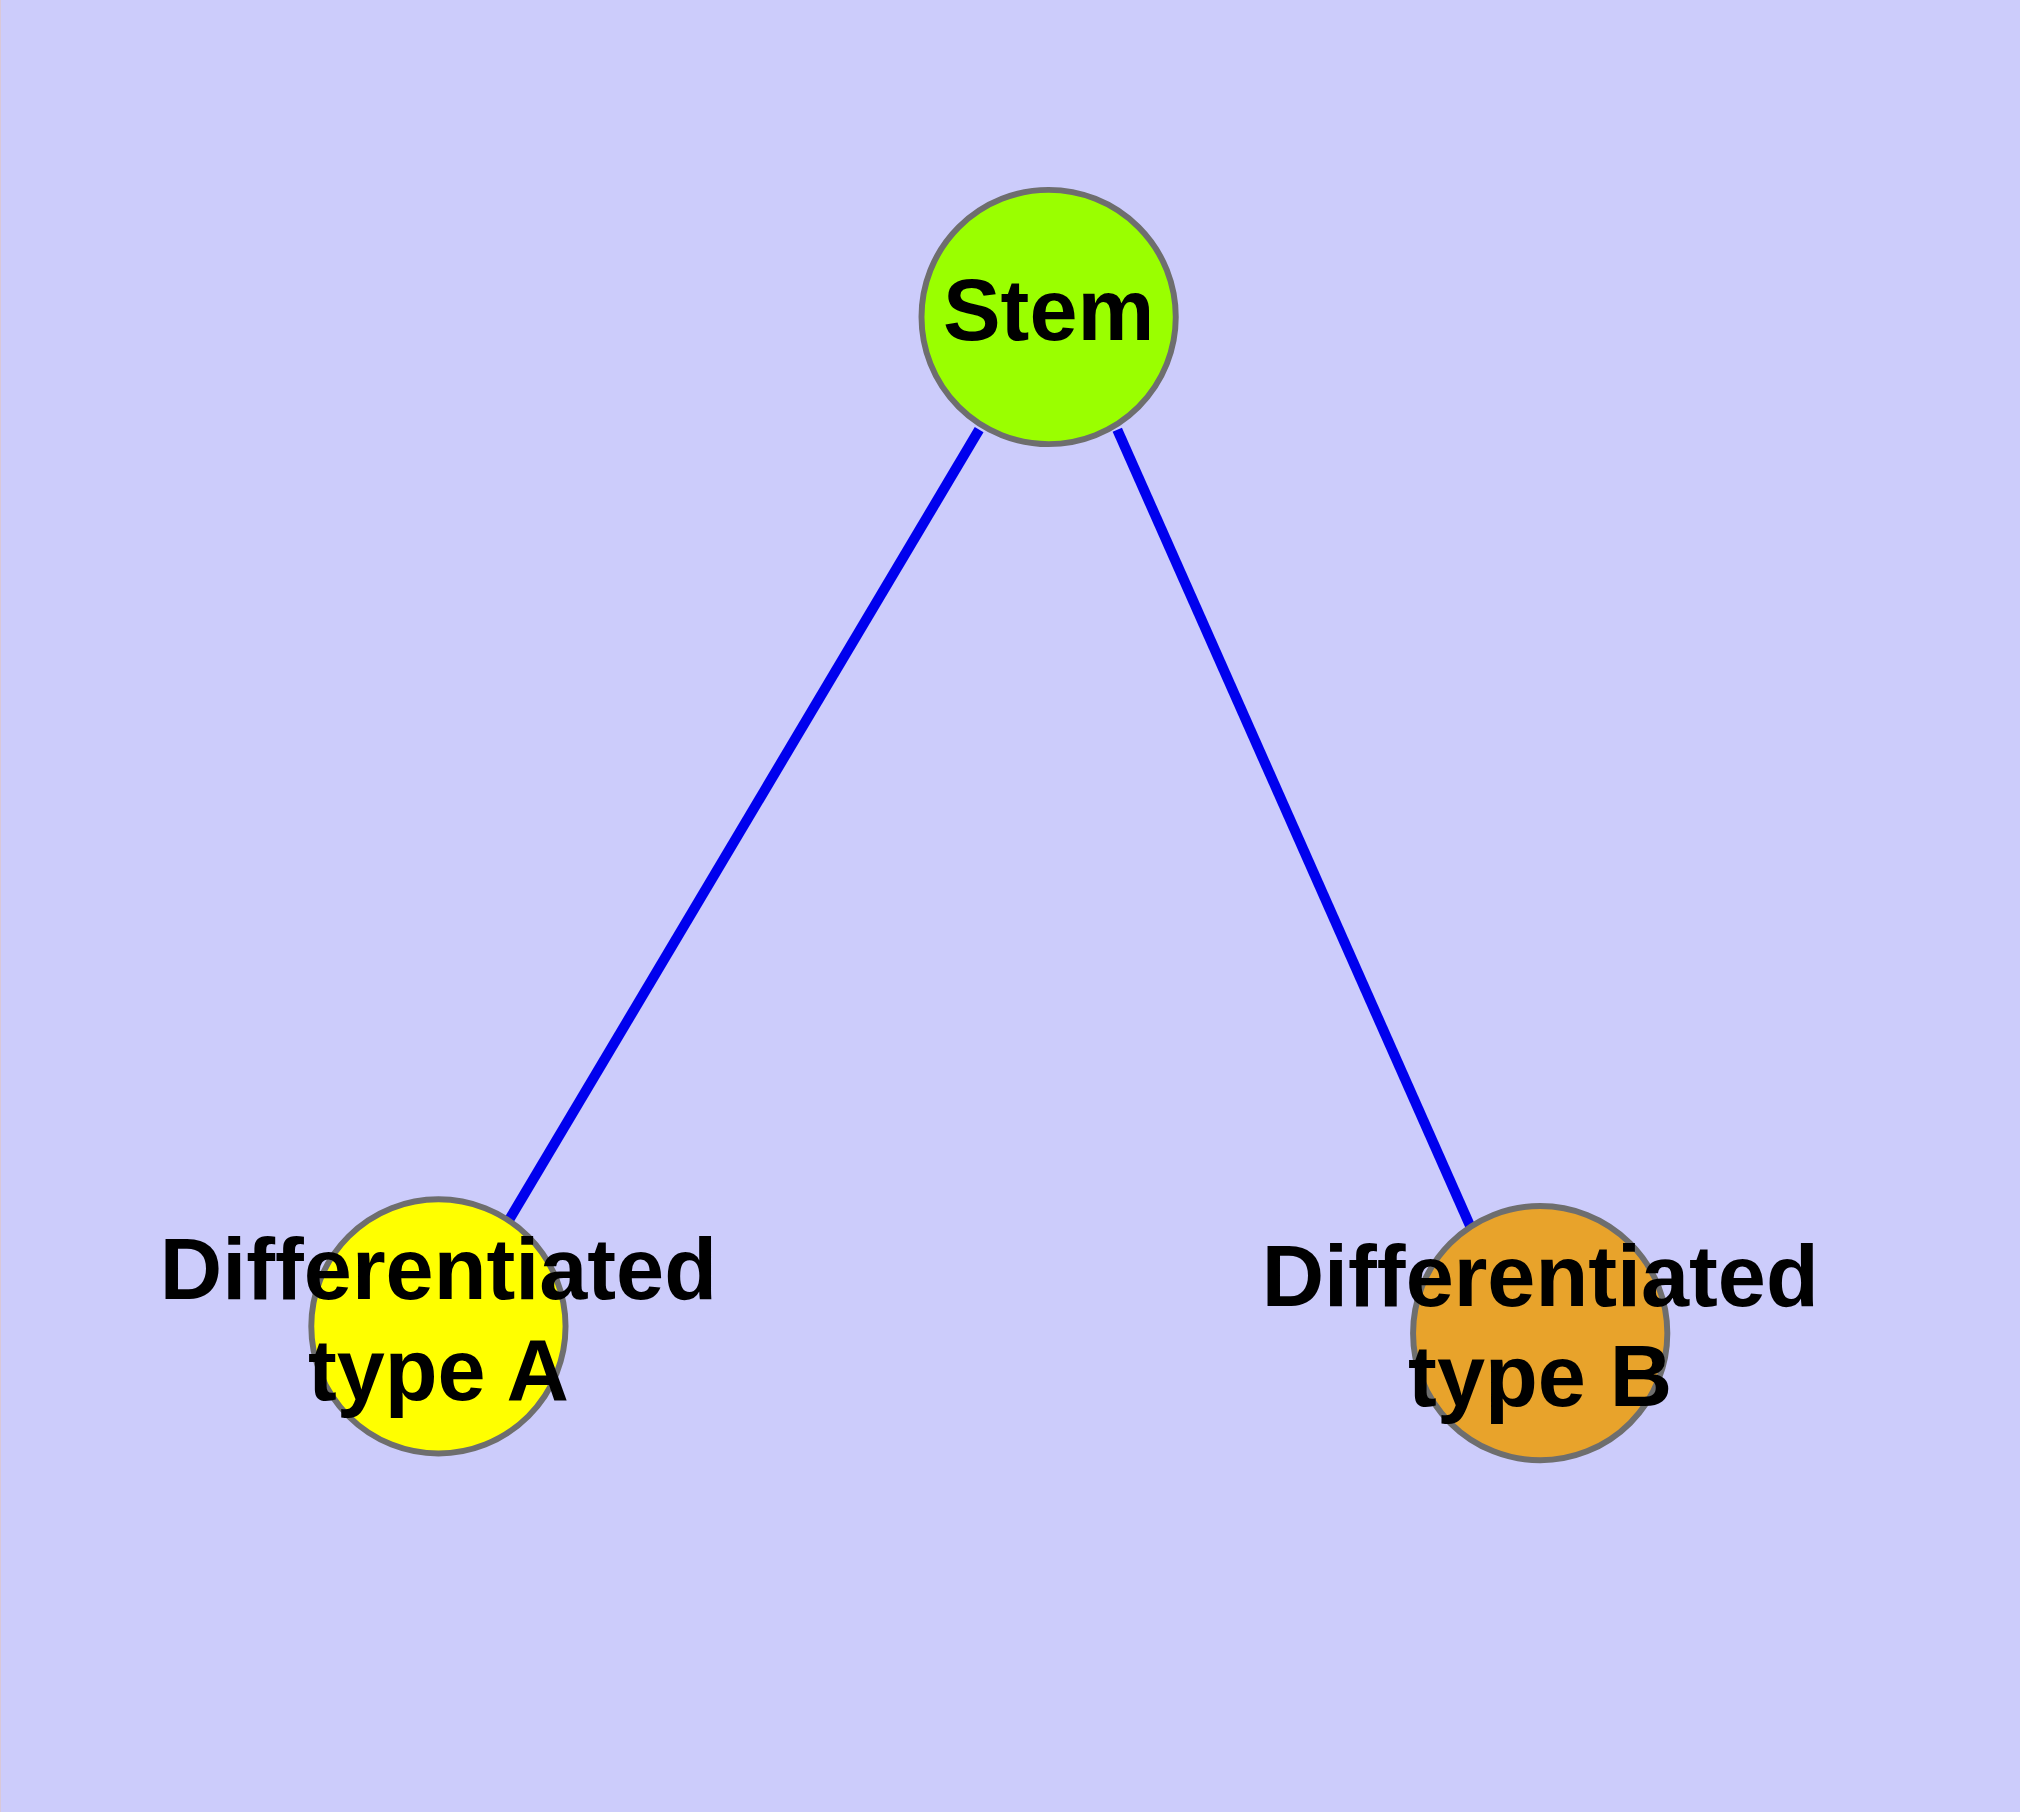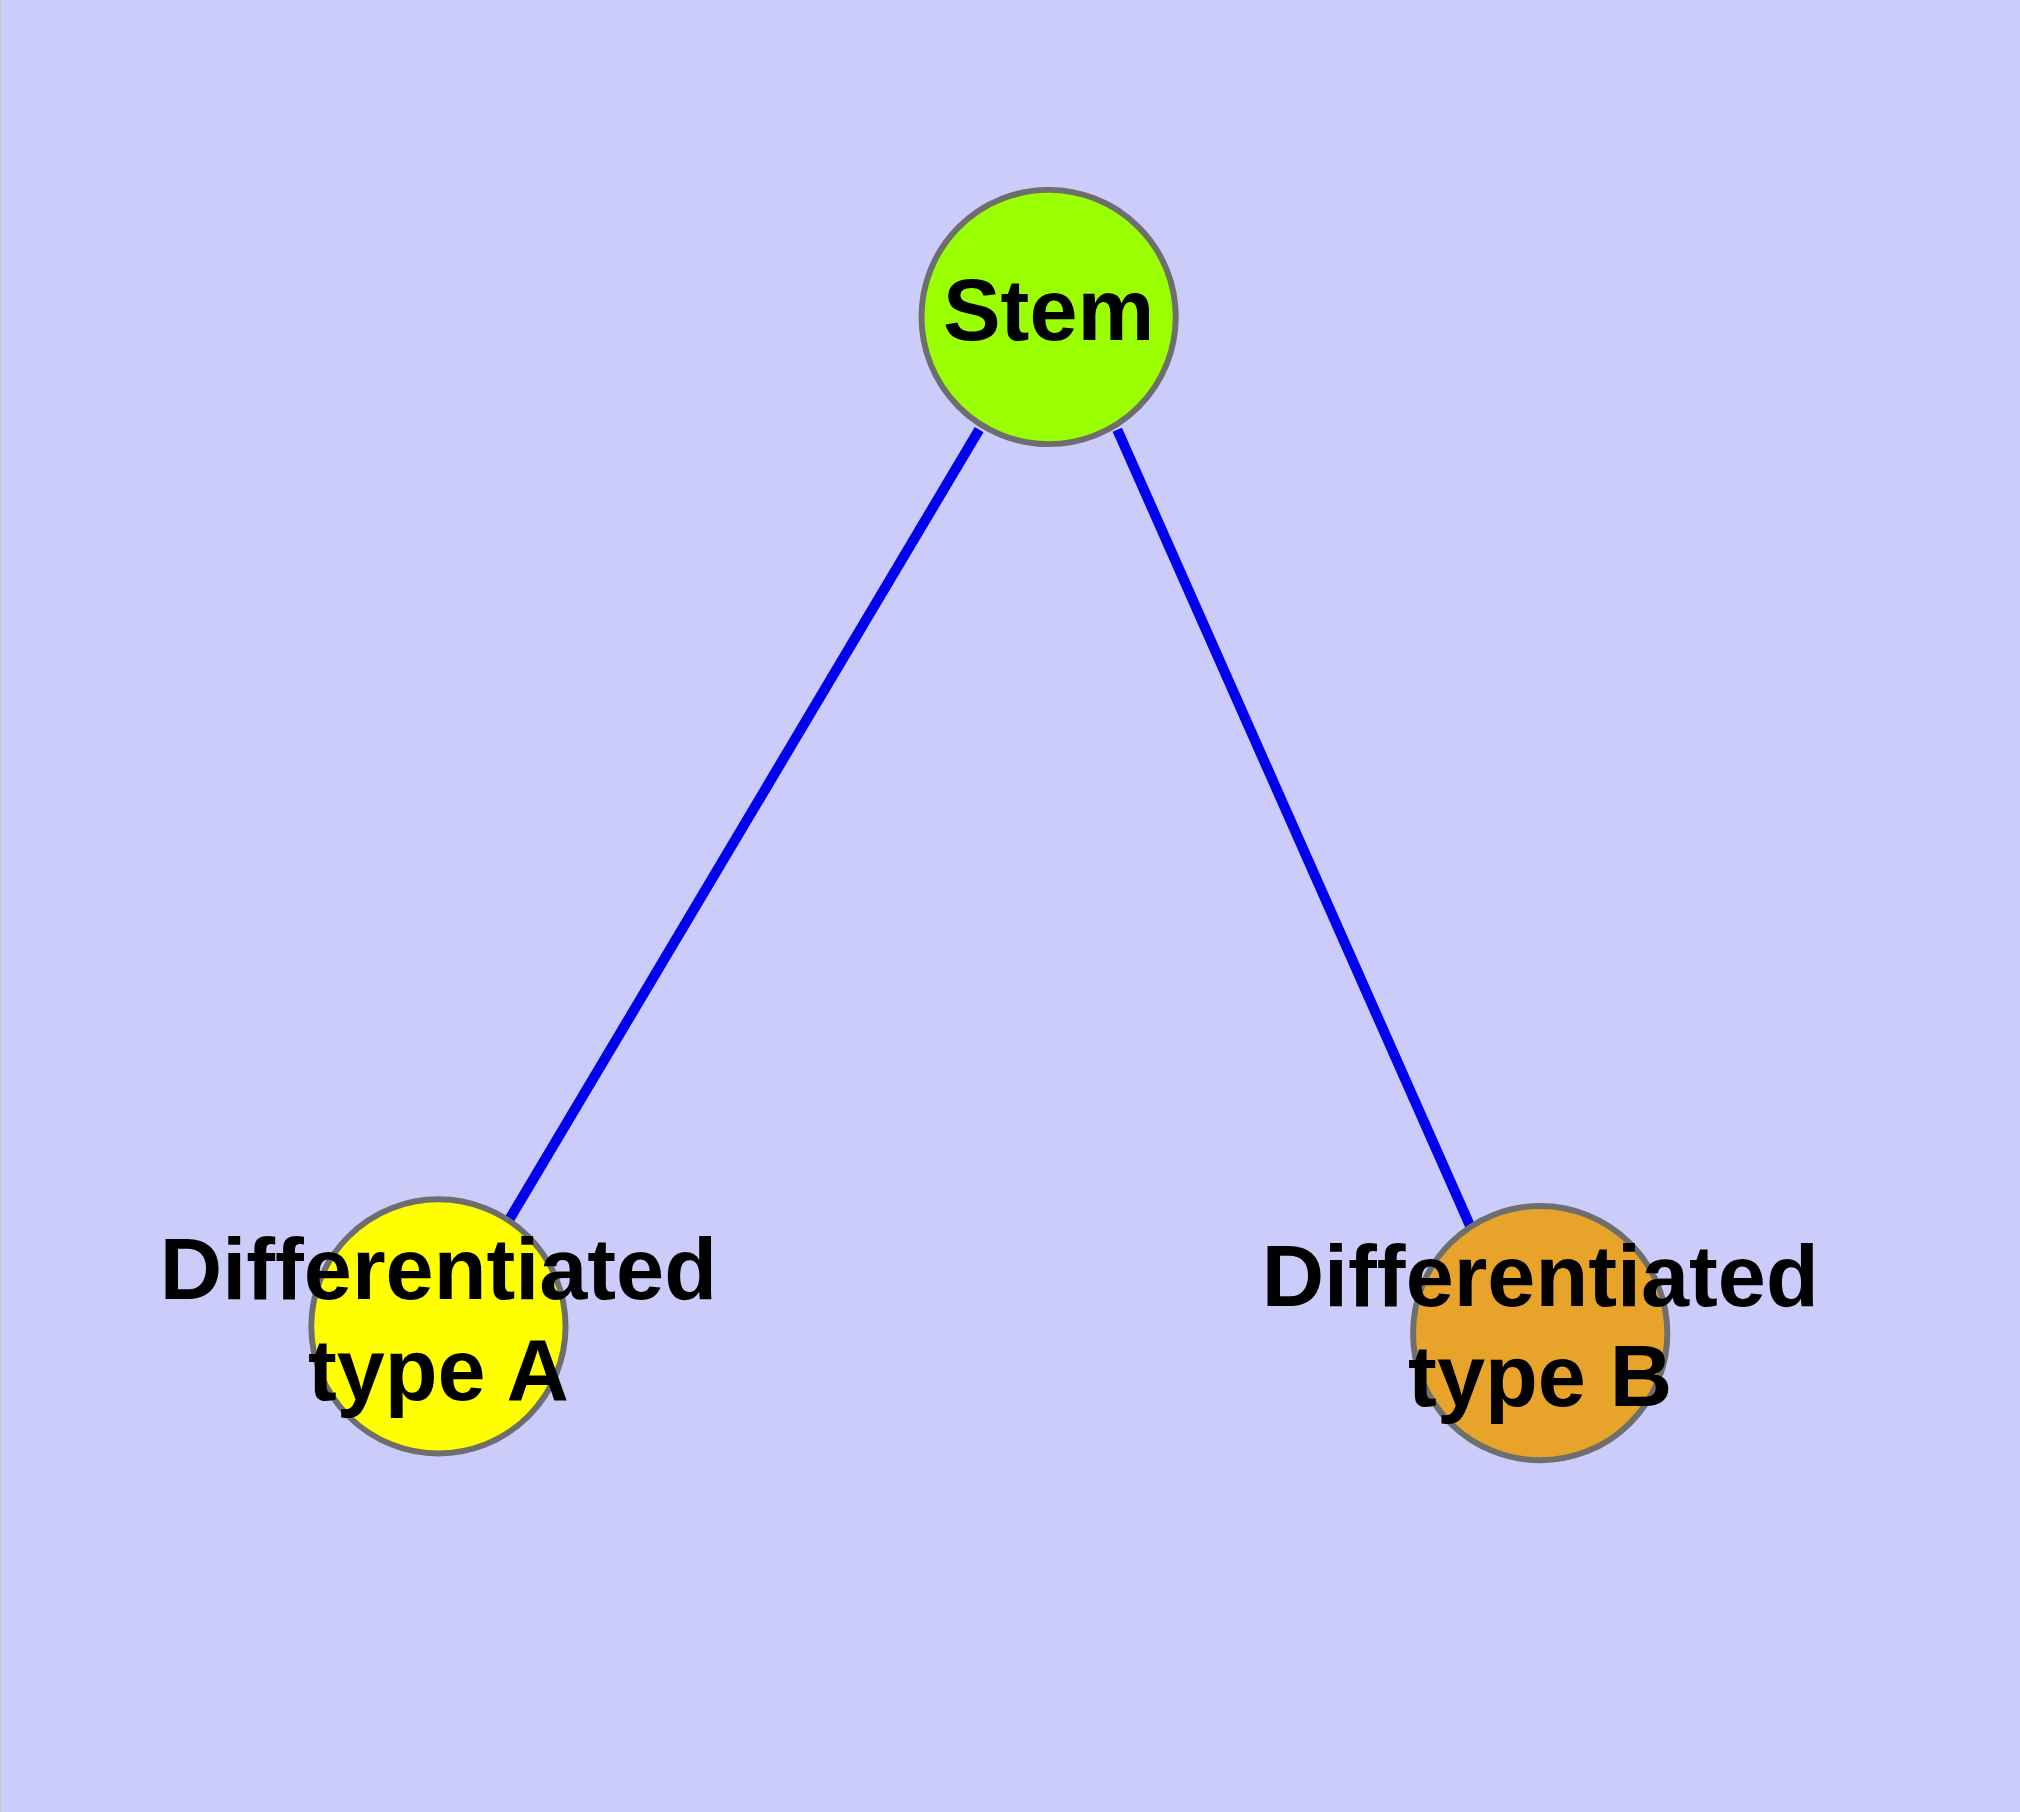--- a/index.html
+++ b/index.html
@@ -27,21 +27,21 @@
     font-family: "Liberation Sans", sans-serif;
     font-weight: bold;
     fill: #000000;
     text-anchor: middle;
     dominant-baseline: middle;
   }
 </style>
 </head>
 <body>
 
-<div id="stage" style="width: 2021px; height: 1812px; background: #84cc16;">
+<div id="stage" style="width: 2021px; height: 1812px; background: #fdba74;">
   <svg id="graph-svg" viewBox="0 0 2384 2138" xmlns="http://www.w3.org/2000/svg" style="width: 2021px; height: 1812px;">
 
     <rect id="bg-rect" x="0" y="0" width="2384" height="2138" fill="#ccccfb"></rect>
 
     <g id="edges-layer">
         <line x1="1155" y1="507" x2="600" y2="1440" stroke="#0000ee" stroke-width="12" stroke-linecap="butt"></line>
         <line x1="1318" y1="507" x2="1735" y2="1448" stroke="#0000ee" stroke-width="12" stroke-linecap="butt"></line>
       </g>
     <g id="nodes-layer">
         <circle cx="1237" cy="374" r="150" fill="#9aff00" stroke="#6e6e6e" stroke-width="7"></circle>

